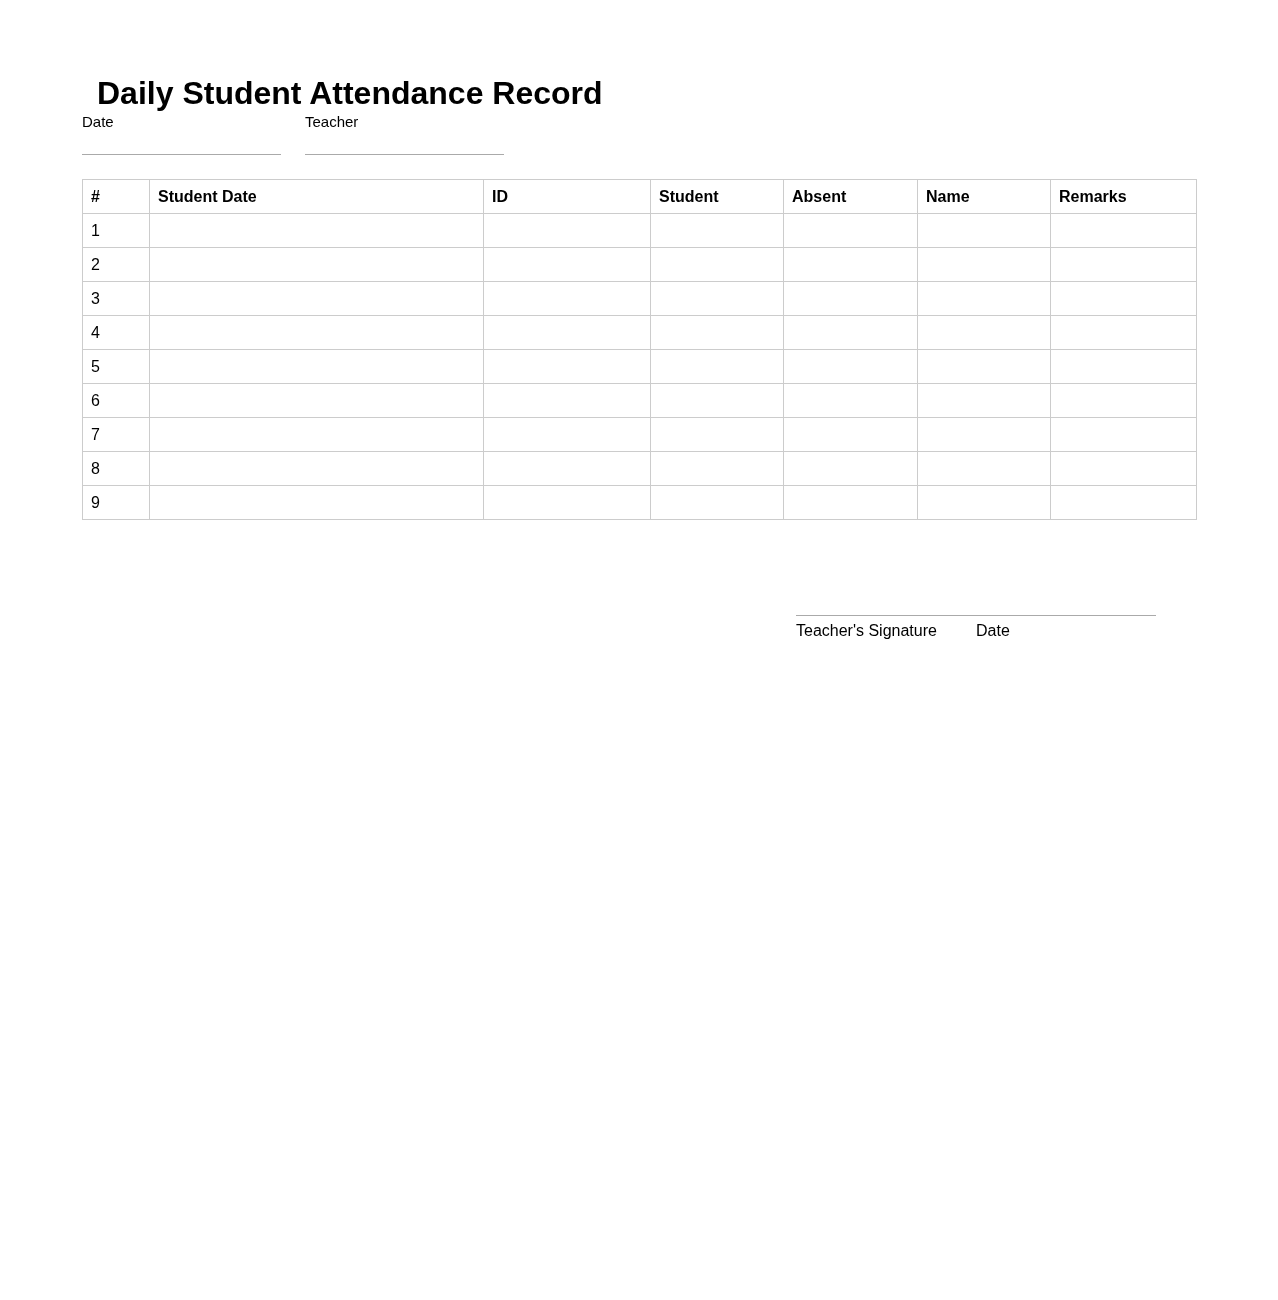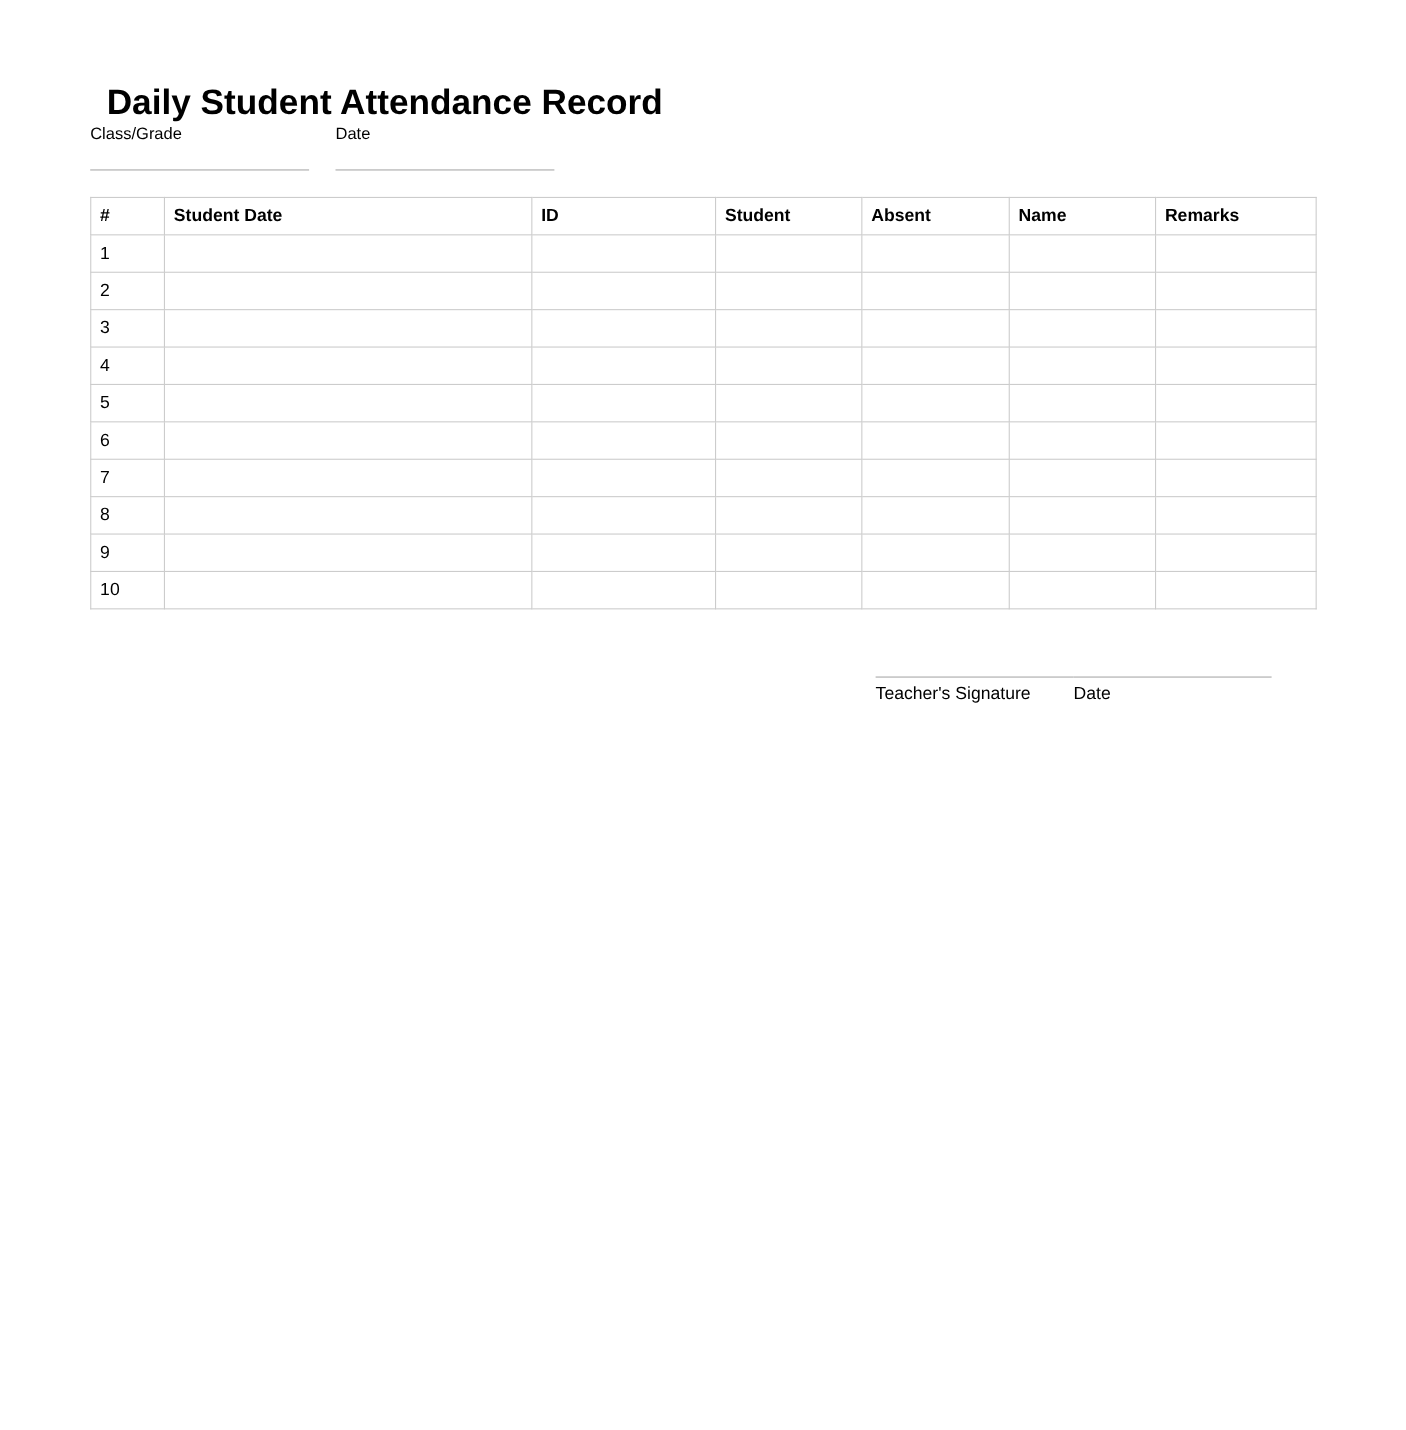--- a/index.html
+++ b/index.html
@@ -35,25 +35,25 @@
     .sig-label { font-size: 16px; line-height: 20px; margin-top: 5px; white-space: nowrap; }
   </style>
 </head>
 <body>
 
 <div class="page">
   <h1>Daily Student Attendance Record</h1>
 
   <div class="meta">
     <div class="meta-field">
-      <div class="meta-label">Class/Grade</div>
+      <div class="meta-label">Date</div>
       <div class="meta-line"></div>
     </div>
     <div class="meta-field">
-      <div class="meta-label">Date</div>
+      <div class="meta-label">Teacher</div>
       <div class="meta-line"></div>
     </div>
   </div>
 
   <table>
     <colgroup>
       <col style="width:67px">
         <col style="width:334px">
         <col style="width:167px">
       <col style="width:133px">
@@ -147,29 +147,20 @@
         </tr>
         <tr>
           <td>9</td>
           <td></td>
           <td></td>
           <td></td>
           <td></td>
           <td></td>
           <td></td>
         </tr>
-        <tr>
-          <td>10</td>
-          <td></td>
-          <td></td>
-          <td></td>
-          <td></td>
-          <td></td>
-          <td></td>
-        </tr>
       </tbody>
   </table>
 
   <div class="sig">
     <div class="sig-field">
       <div class="sig-line"></div>
       <div class="sig-label">Teacher's Signature</div>
     </div>
     <div class="sig-field">
       <div class="sig-line"></div>

